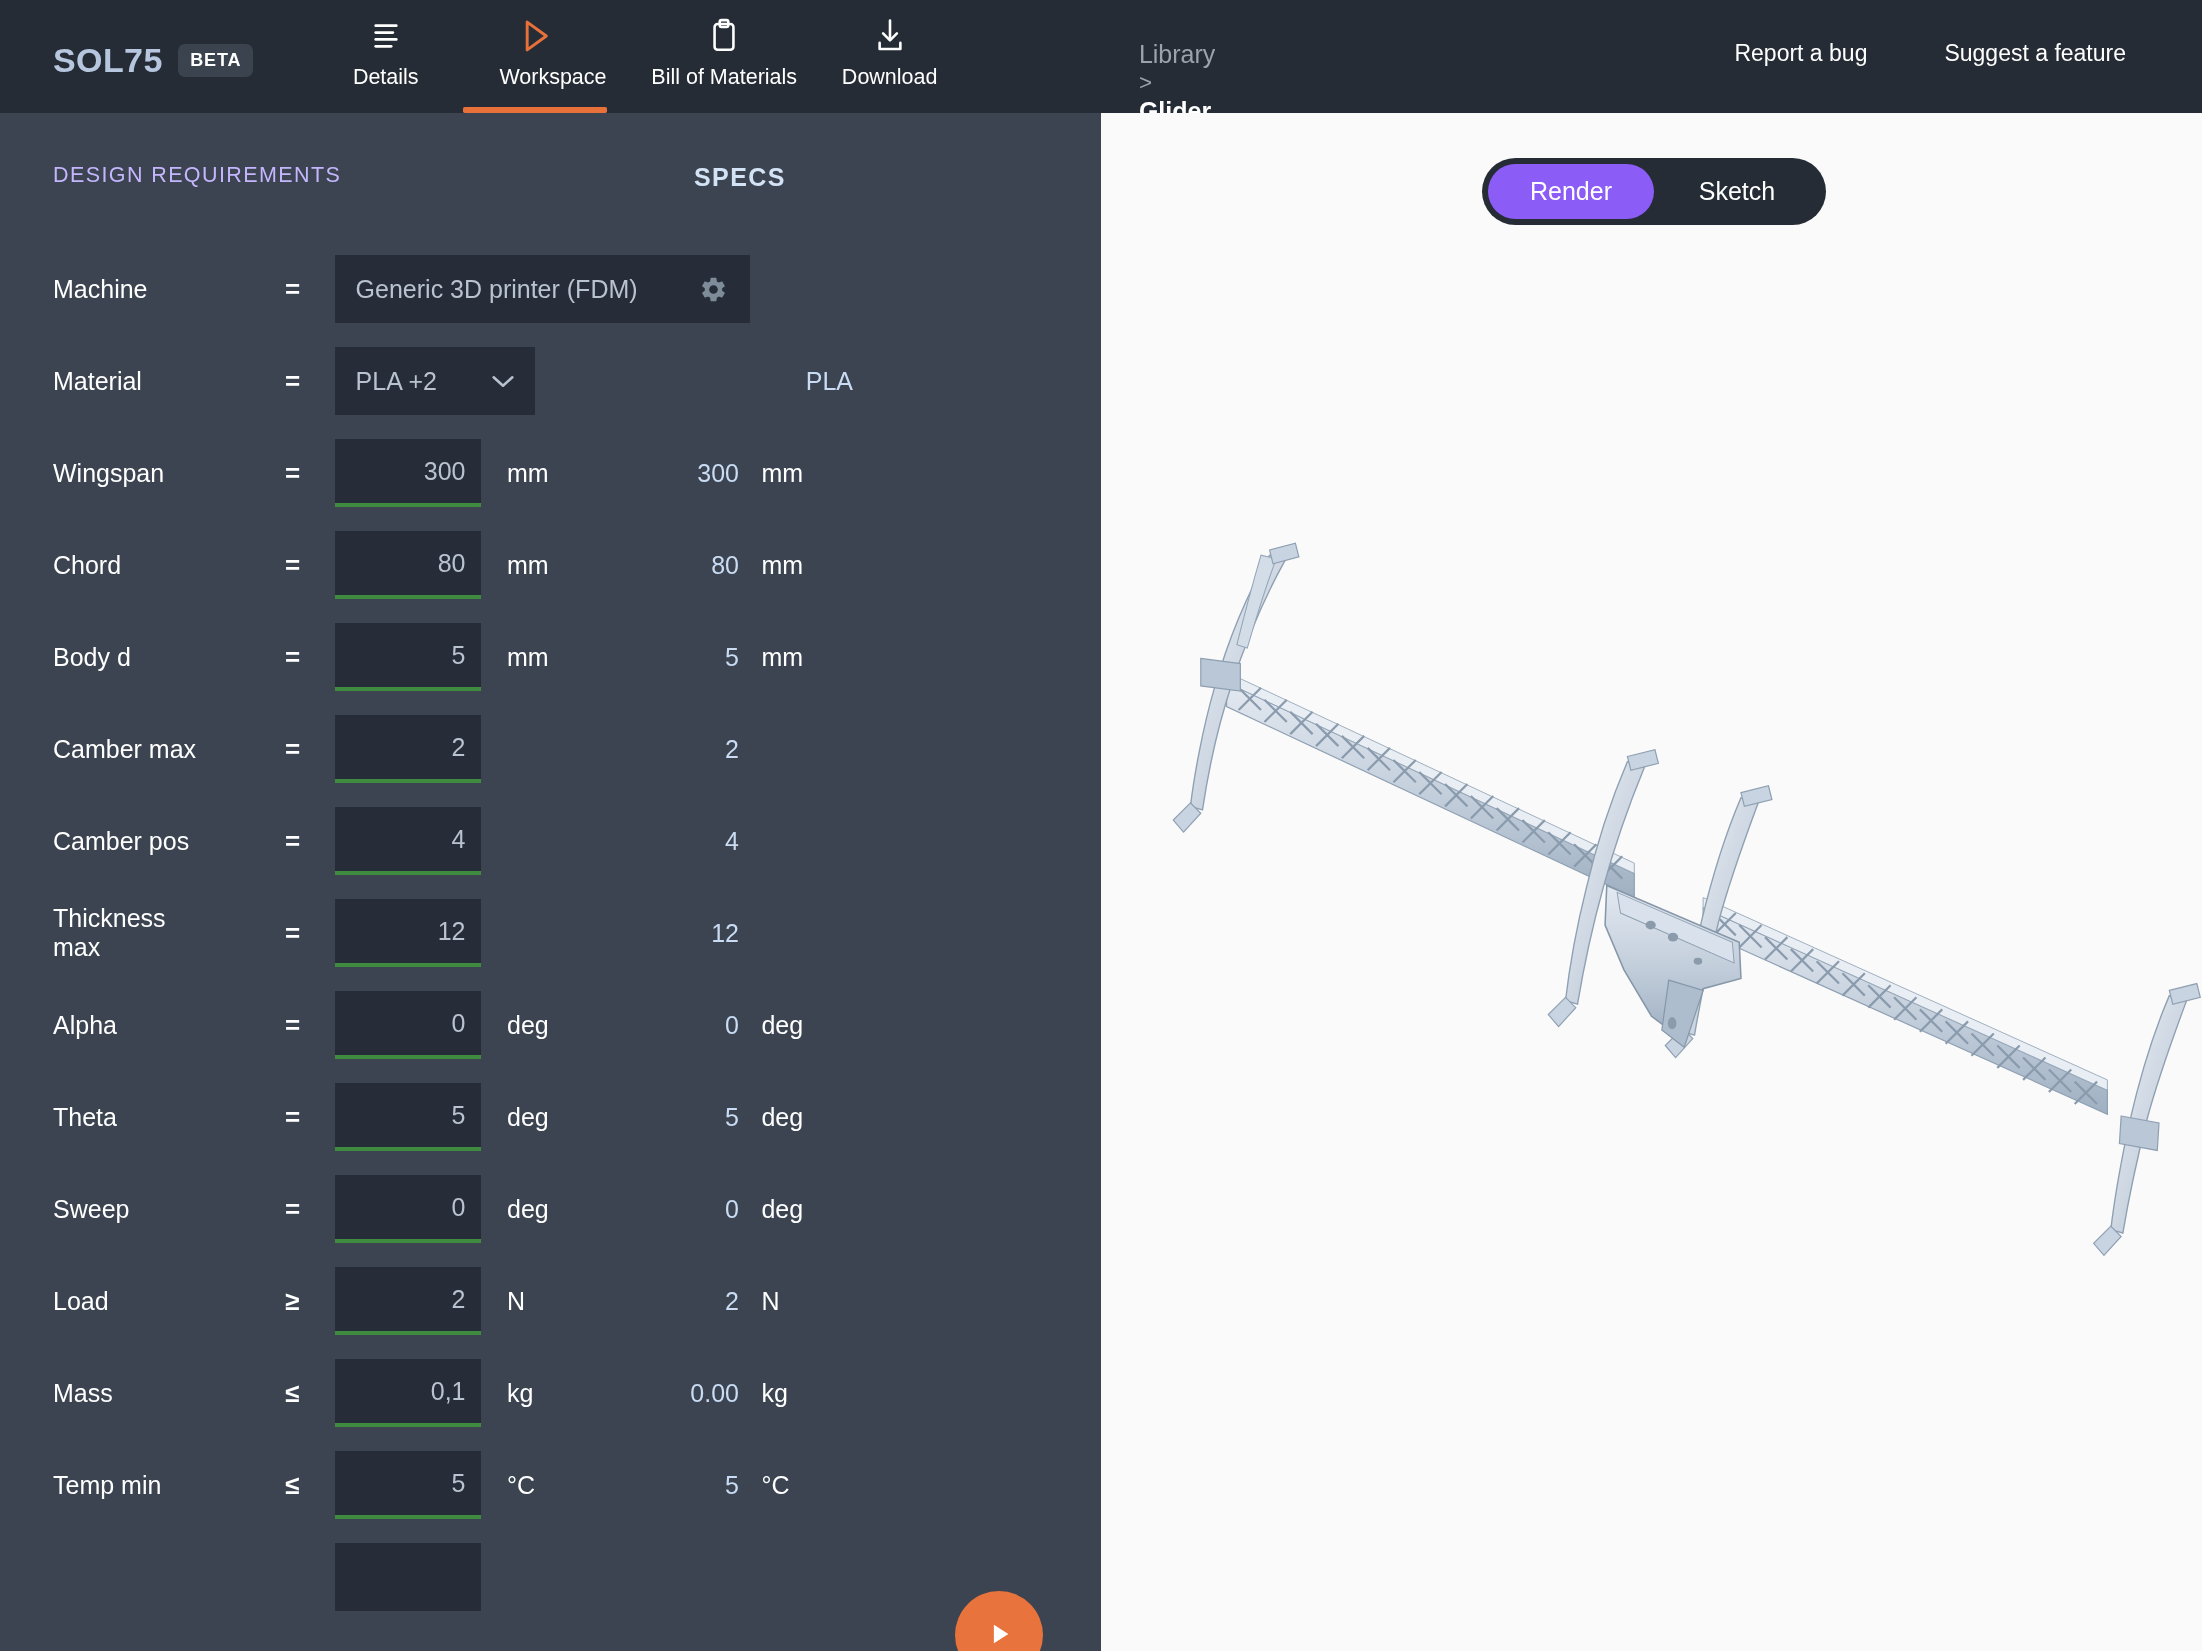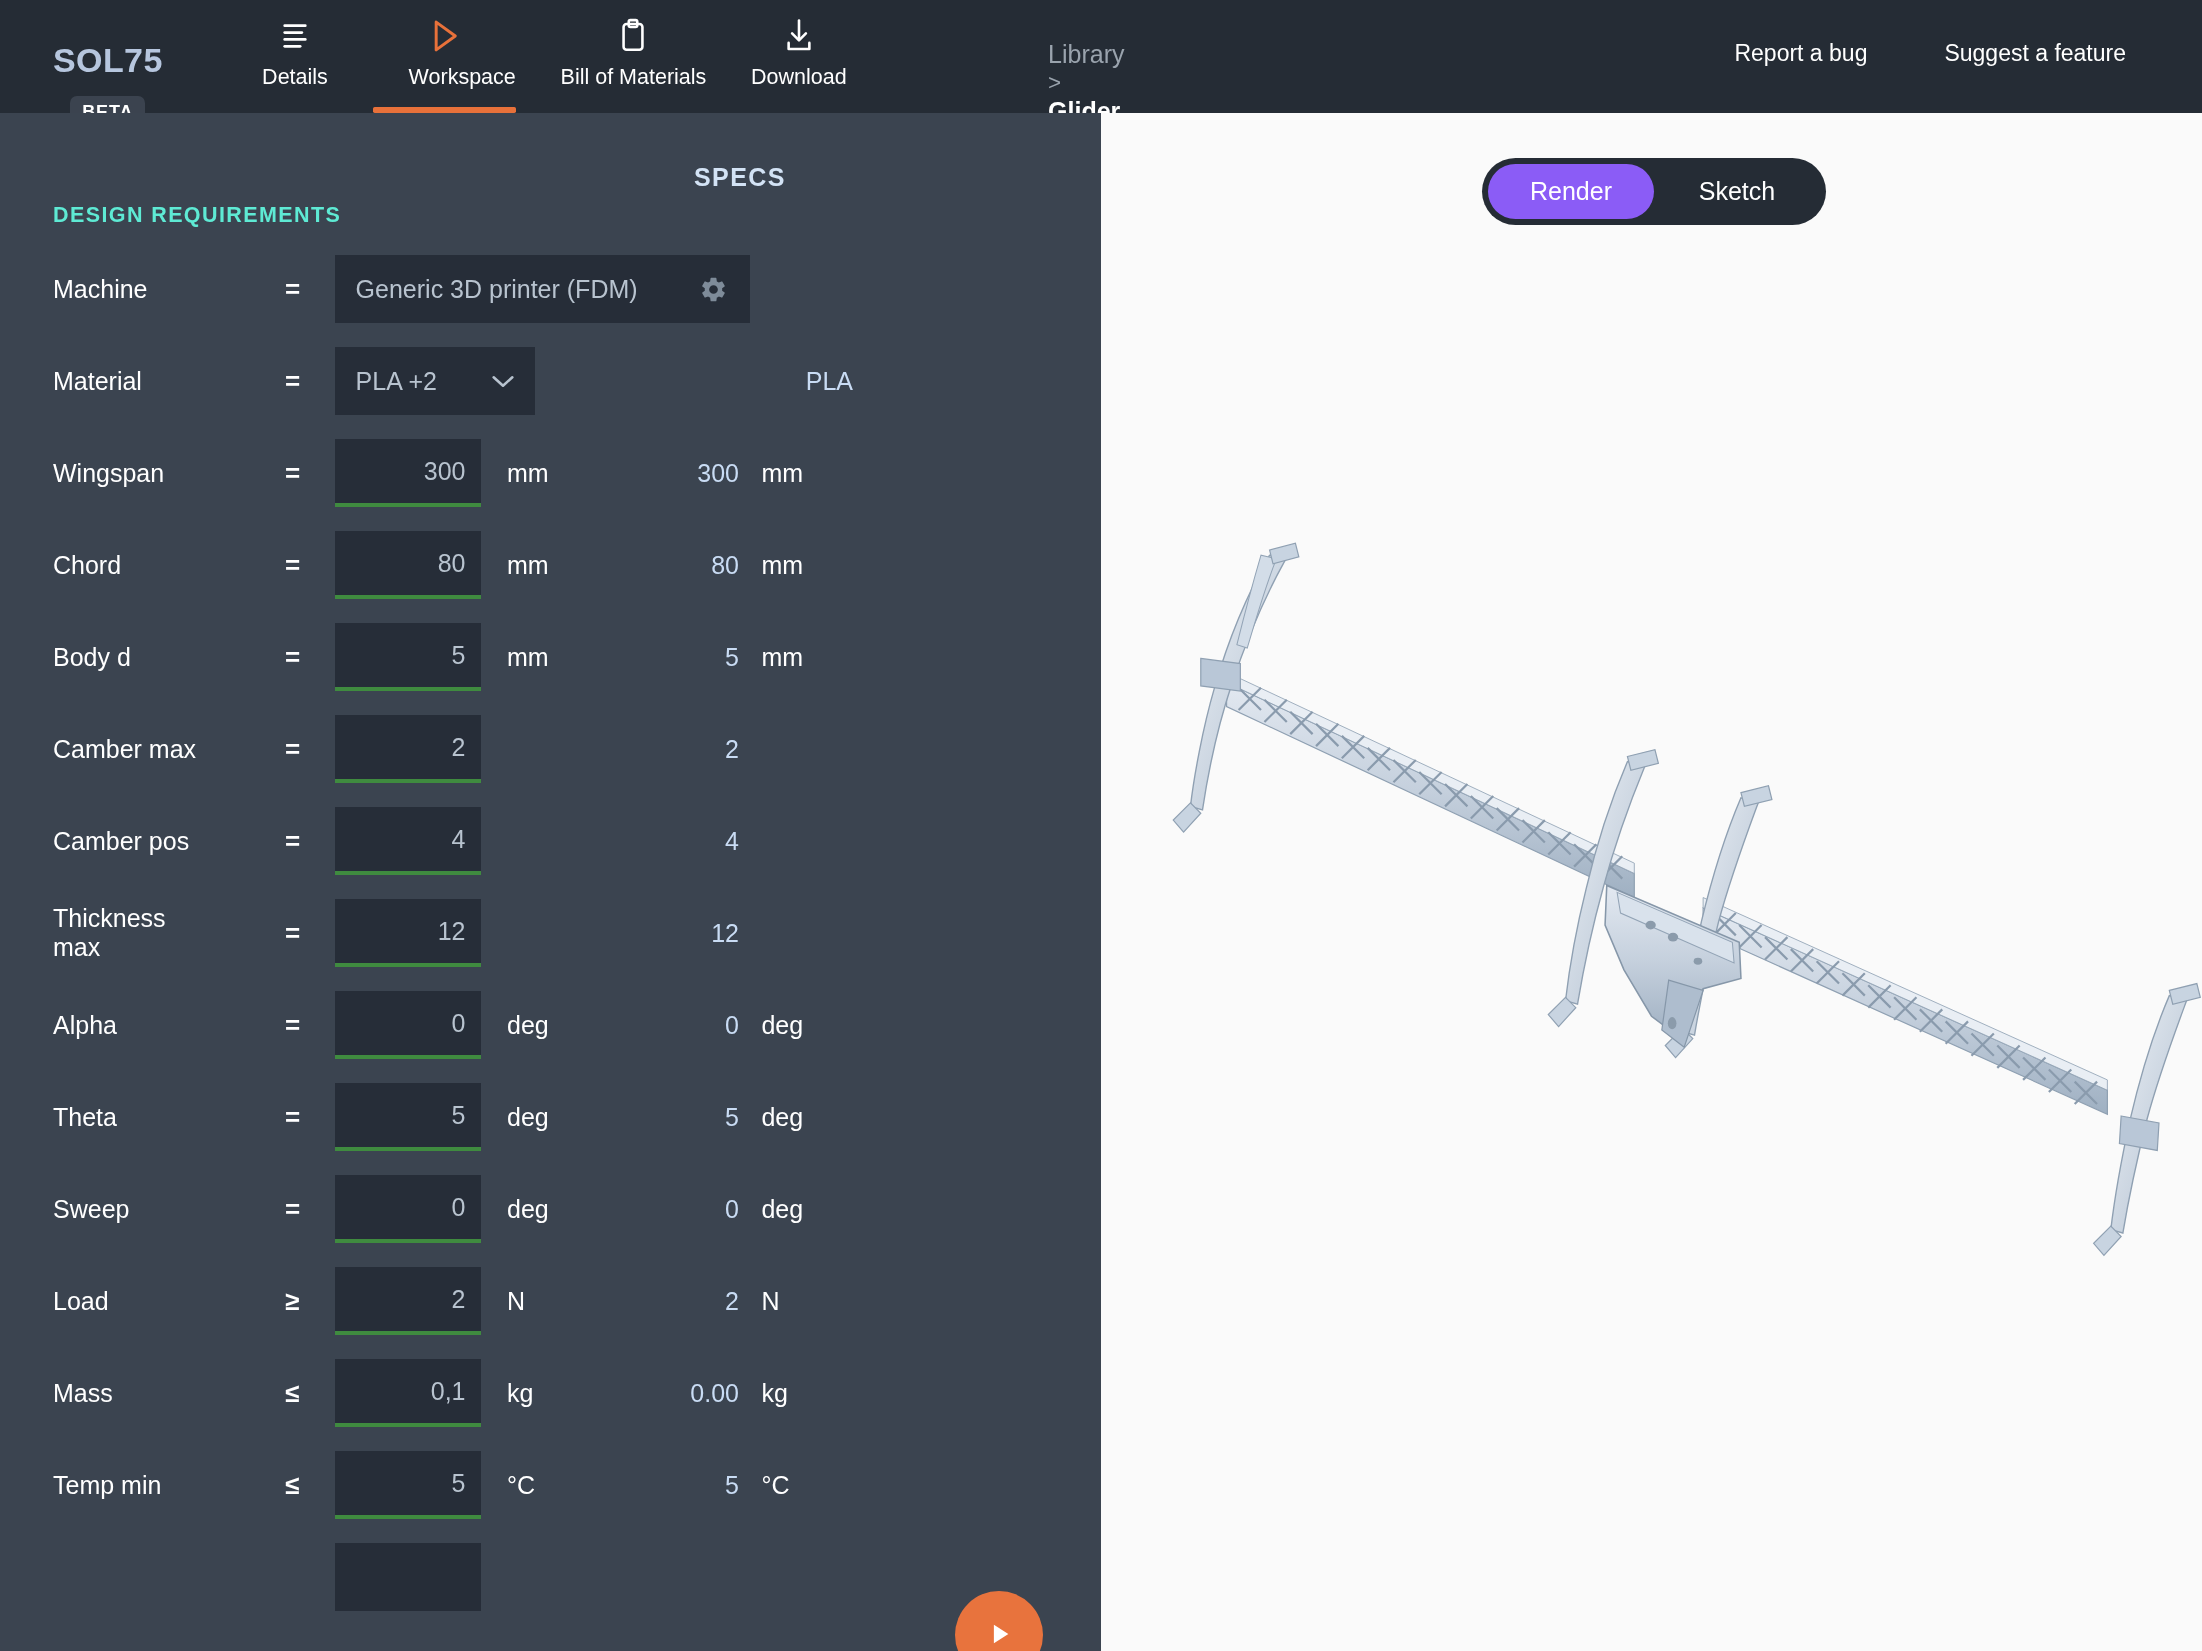--- a/index.html
+++ b/index.html
@@ -13,21 +13,21 @@
 
   
   .header {
     position: absolute; top: 0; left: 0;
     width: 2203px; height: 113px;
     background: #252c35;
     display: flex; align-items: flex-start;
   }
   .logo-wrap {
     display: flex; align-items: center; gap: 15.5px;
-    margin-left: 53px; margin-top: 41px; flex-direction: column;
+    margin-left: 53px; margin-top: 41px;
   }
   .logo-text {
     font-size: 34px; font-weight: bold; letter-spacing: 0.4px;
     color: #b6c6de; font-family: "Liberation Sans", sans-serif;
   }
   .logo-beta {
     background: #3b434f; color: #ffffff;
     font-size: 18px; font-weight: bold; letter-spacing: 0.9px;
     padding: 6px 12px 5.2px 12px; border-radius: 6.9px;
   }
@@ -73,21 +73,21 @@
     width: 1101px; height: 1539px;
     background: #3b4450;
     overflow: hidden;
   }
   .sb-head {
     position: absolute; top: 50px; left: 0; width: 100%;
     display: flex;
   }
   .sb-head .h-design {
     margin-left: 53px; width: 641px;
-    font-size: 21.5px; font-weight: bold; letter-spacing: 1.4px; color: #5eead4; margin-top: 40px;
+    font-size: 21.5px; font-weight: normal; letter-spacing: 1.4px; color: #c4b5fd;
   }
   .sb-head .h-specs {
     font-size: 25px; font-weight: bold; letter-spacing: 1.4px; color: #d3e3f5;
   }
 
   .rows { position: absolute; top: 130px; left: 0; width: 100%; }
 
   .row {
     position: relative;
     display: flex; align-items: center;

